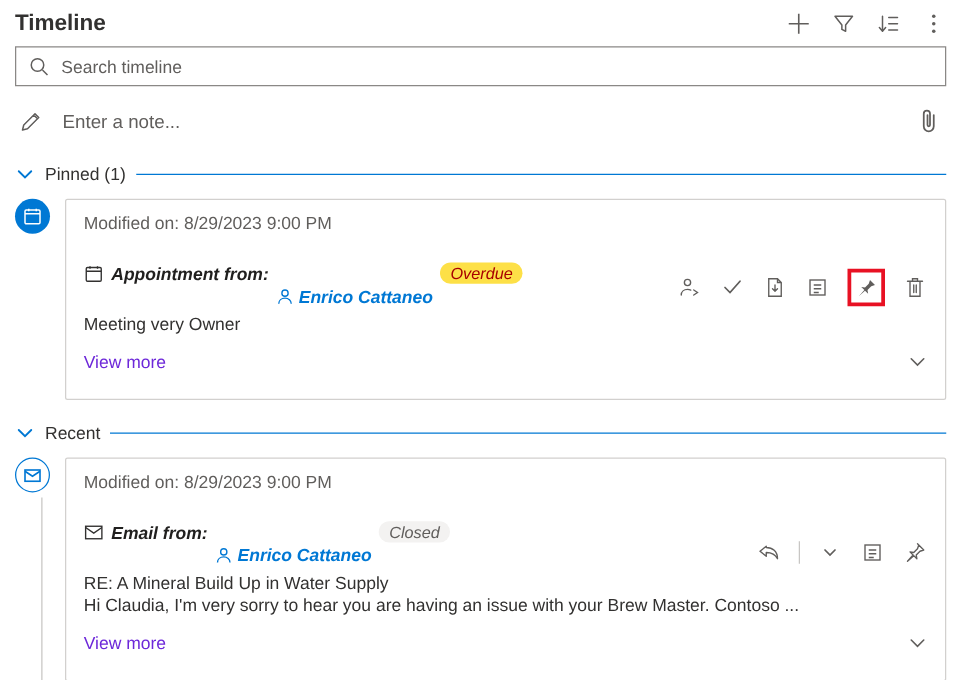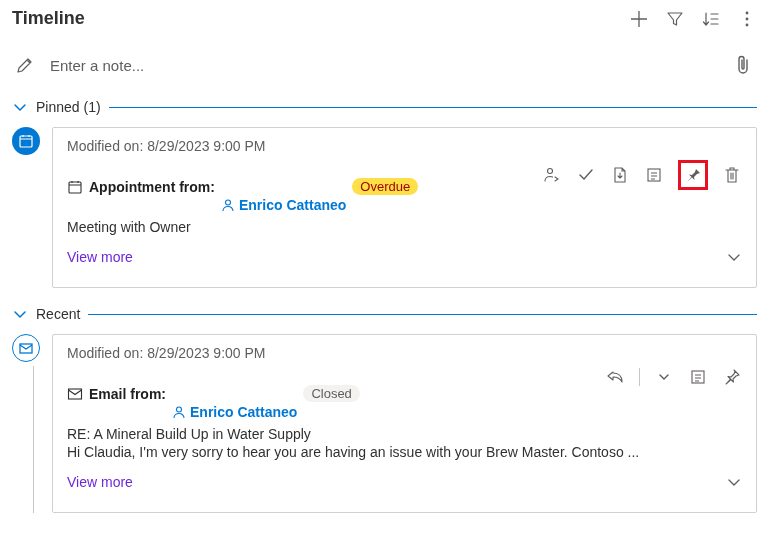--- a/index.html
+++ b/index.html
@@ -70,22 +70,23 @@
   .card {
     flex: 1;
     border: 1px solid #d2d0ce;
     border-radius: 2px;
     padding: 10px 14px 22px 14px;
     background: #fff;
     position: relative;
   }
   .meta { color: #605e5c; margin-bottom: 6px; }
   .title-line {
-    display: flex; align-items: flex-start; justify-content: space-between;
+    display: flex; align-items: flex-end; justify-content: space-between;
     gap: 8px;
+    font-style: italic;
   }
   .title-left { display: flex; align-items: center; gap: 6px; flex-wrap: wrap; }
   .strong { font-weight: 600; color: #201f1e; }
   .from-link {
     display: inline-flex; align-items: center; gap: 4px;
     color: #0078d4; cursor: pointer; margin-top: 37px;
   }
   .status-pill {
     display: inline-block; padding: 1px 8px; border-radius: 10px;
     font-size: 13px;
@@ -140,20 +141,29 @@
       <span class="icon-btn">
         <svg width="4" height="18" viewBox="0 0 4 18">
             <circle cx="2" cy="3" r="1.4" fill="#605e5c"></circle>
             <circle cx="2" cy="9" r="1.4" fill="#605e5c"></circle>
             <circle cx="2" cy="15" r="1.4" fill="#605e5c"></circle>
           </svg>
       </span>
     </div>
   </div>
 
+  <div class="search-box">
+    <span>
+      <svg width="16" height="16" viewBox="0 0 16 16">
+          <circle cx="7" cy="7" r="5" stroke="#605e5c" stroke-width="1.2" fill="none"></circle>
+          <path d="M11 11l4 4" stroke="#605e5c" stroke-width="1.2"></path>
+        </svg>
+    </span>
+    <input type="text" placeholder="Search timeline" style="">
+  </div>
 
   <div class="note-row">
     <span>
       <svg width="18" height="18" viewBox="0 0 18 18">
           <path d="M2 16l1-4 9-9 3 3-9 9-4 1zM11 4l3 3" stroke="#605e5c" stroke-width="1.2" fill="none" stroke-linejoin="round"></path>
         </svg>
     </span>
     <input type="text" placeholder="Enter a note..." style="">
     <span class="attach">
       <svg width="16" height="20" viewBox="0 0 16 20">
@@ -233,21 +243,21 @@
                 </svg>
             </span>
           </span>
           <span class="act">
             <svg width="16" height="18" viewBox="0 0 16 18">
                 <path d="M2 4h12M6 4V2h4v2M4 4v12h8V4M7 7v6M9 7v6" stroke="#605e5c" stroke-width="1.1" fill="none" stroke-linecap="round"></path>
               </svg>
           </span>
         </div>
       </div>
-      <div class="body-text">Meeting with Owner</div>
+      <div class="body-text">Meeting very Owner</div>
       <div class="viewmore">
         <span class="viewmore-label">View more</span>
         <span>
           <svg width="16" height="16" viewBox="0 0 16 16">
               <path d="M3 6l5 5 5-5" stroke="#605e5c" stroke-width="1.3" fill="none" stroke-linecap="round"></path>
             </svg>
         </span>
       </div>
     </div>
   </div>

